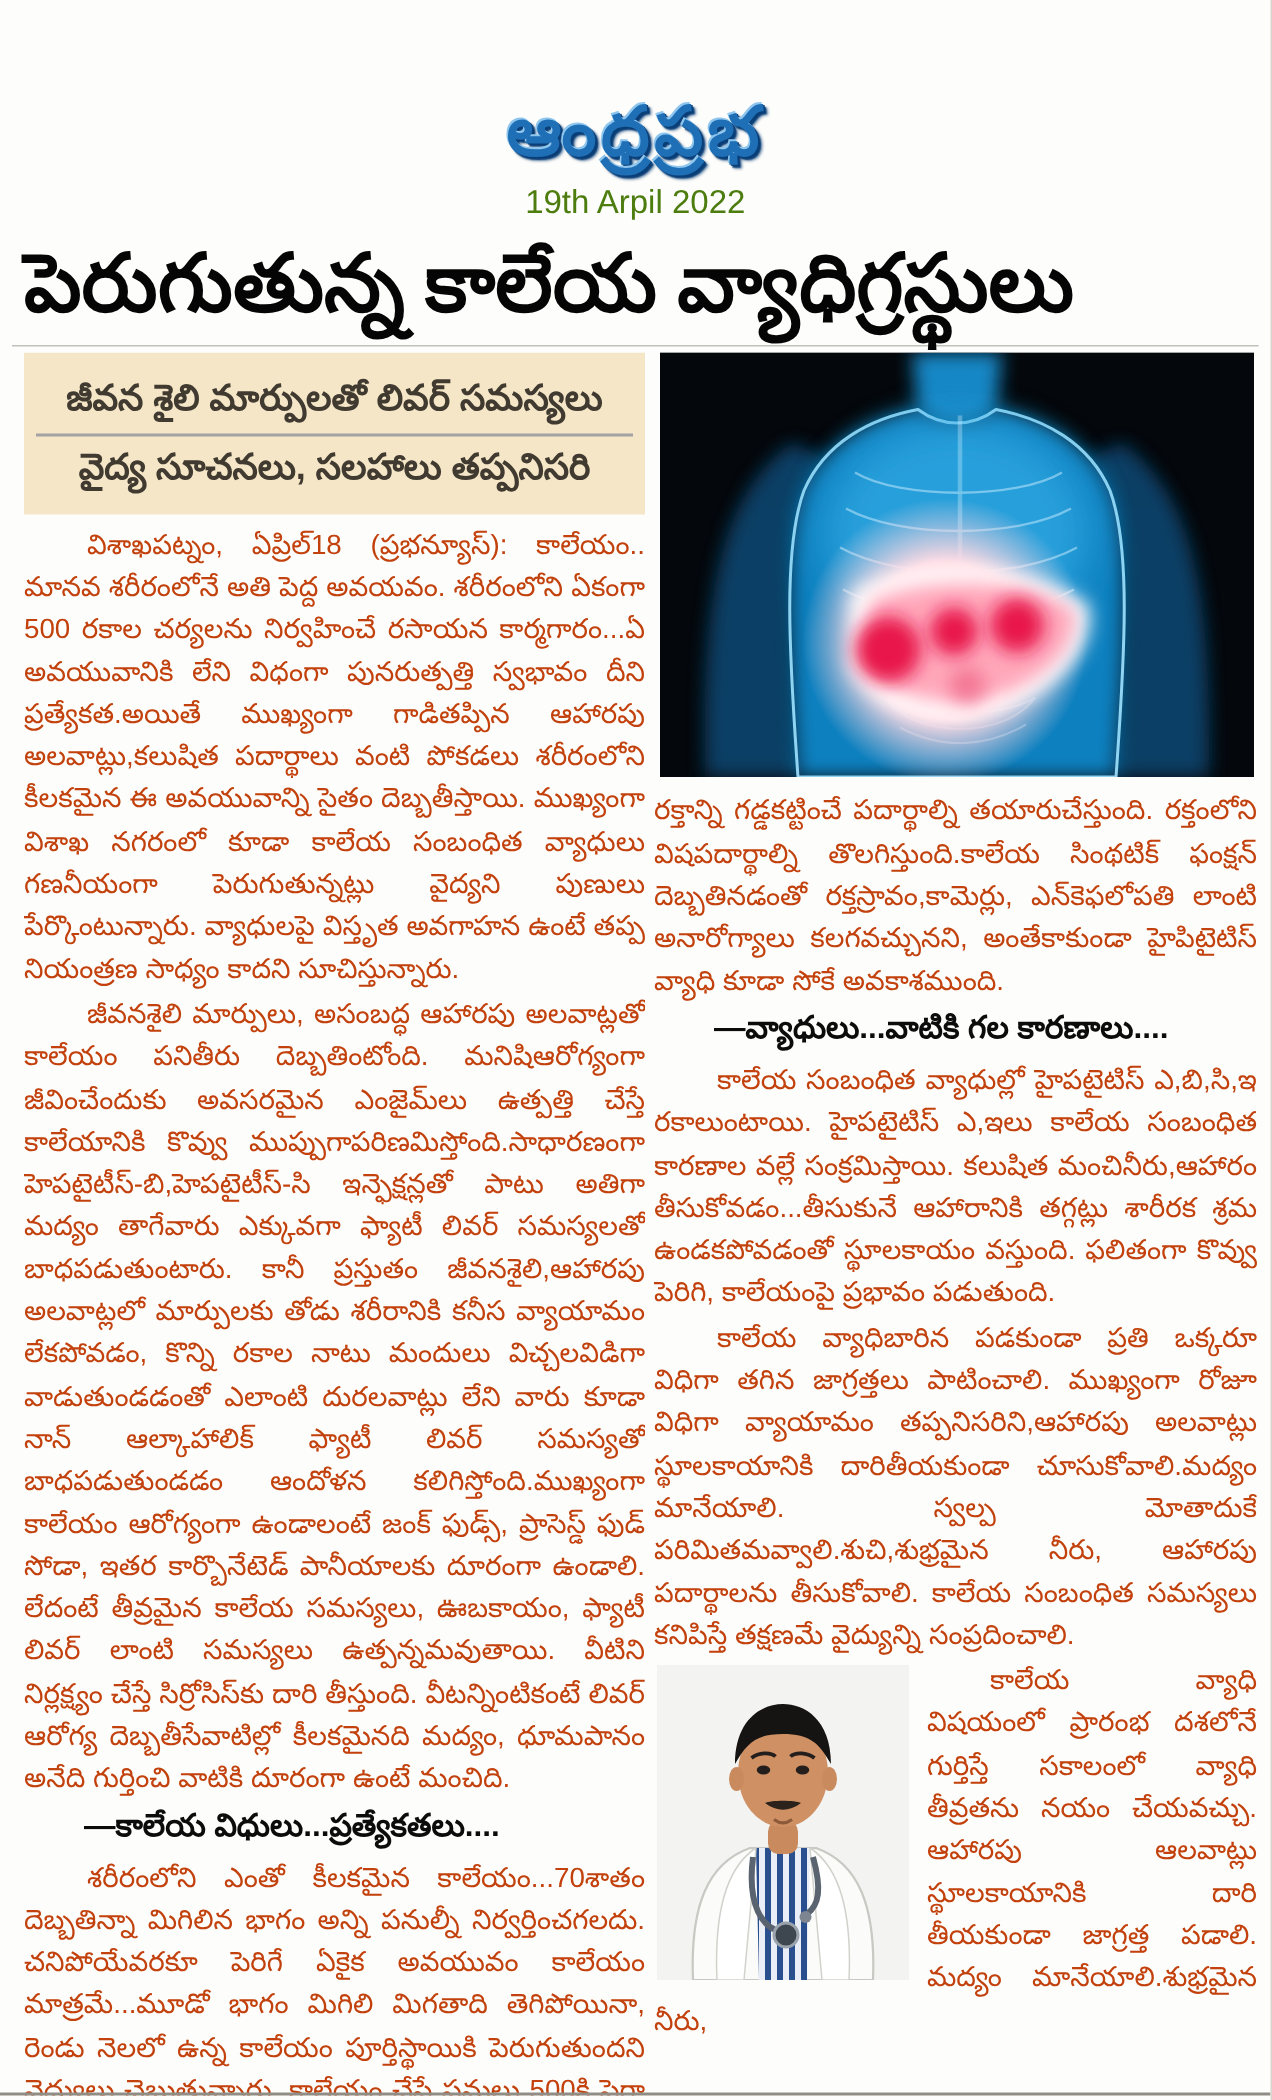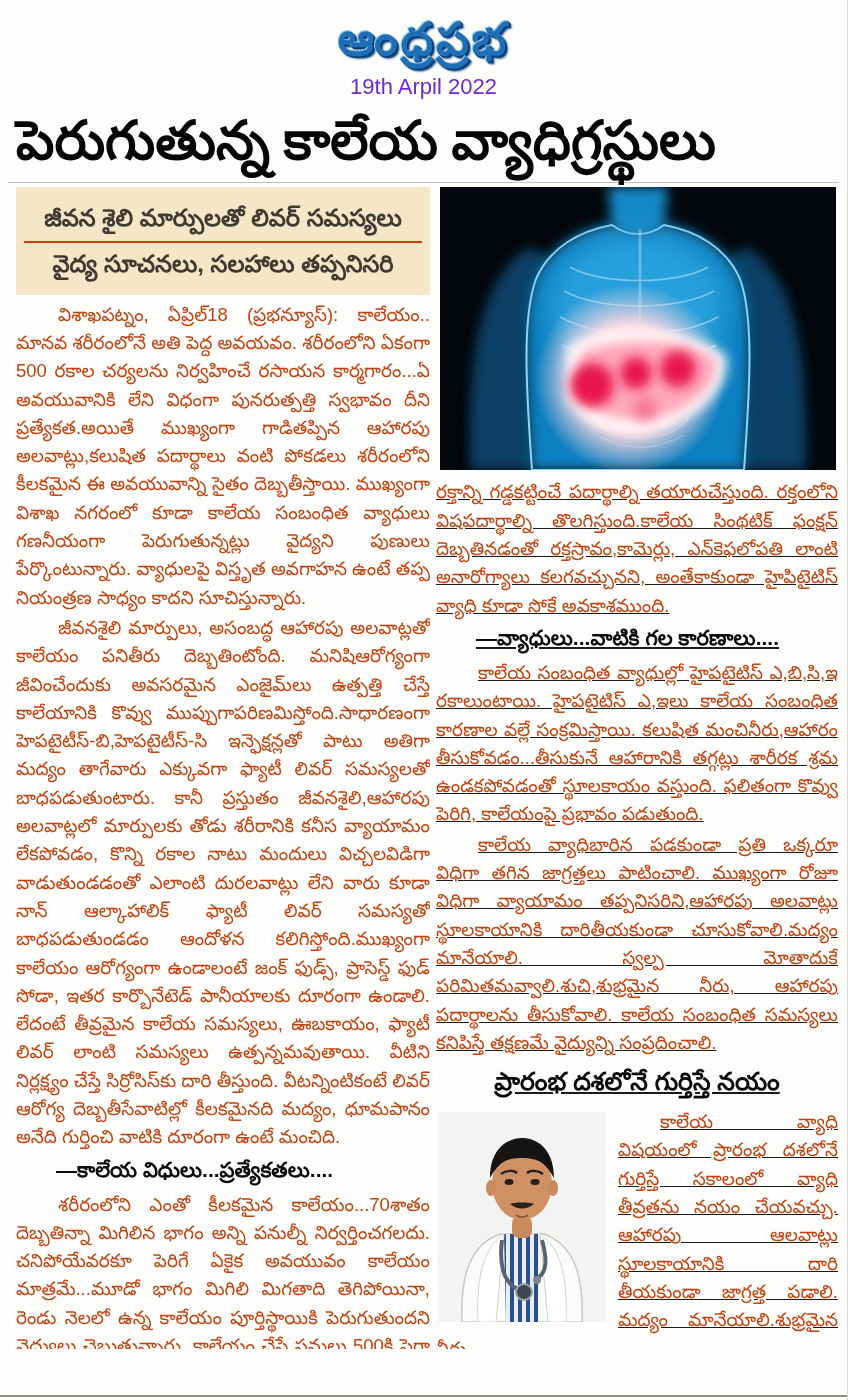--- a/index.html
+++ b/index.html
@@ -8,36 +8,36 @@
     width:848px;height:1400px;
     margin:0 auto;
     background:#fdfdfb;
     overflow:hidden;
     font-family:"Liberation Sans", sans-serif;
     color:#1a1a1a;
     box-sizing:border-box;
     border-right:1px solid #d8d5ce;
   }
   
-  .masthead{ text-align:center; padding-top:8px; }
+  .masthead{ text-align:center; padding-top:8px;margin-top:48px; }
   .logo{
     display:inline-block;
     font-size:46px; font-weight:bold; letter-spacing:3px;
     color:#1f6fb6;
     text-shadow:
       -1px -1px 0 #8ec6ee,
        1px  1px 0 #0a3e77,
        2px  2px 1px #0a3e77,
        3px  3px 2px rgba(10,62,119,.55);
     font-family:"Liberation Serif", serif;
     line-height:1.4;
   }
   .pub-date{
     text-align:center;
-    font-size:22px; color:#6d28d9;
+    font-size:22px; color:#4d7c0f;
     margin-top:2px; margin-bottom:10px;
     font-family:"Liberation Sans", sans-serif;
   }
   
   .headline{
     margin:8px 16px 0 16px;
     font-size:54px; line-height:1.15;
     font-weight:bold; color:#050505;
     text-align:left; letter-spacing:0px;
     font-family:"Liberation Serif", serif;
@@ -48,36 +48,36 @@
   }
   
   .columns{
     display:flex;
     padding:4px 12px 0 16px;
     gap:6px;
     height:1162px;
     overflow:hidden;
   }
   .col-left{ width:414px; flex:none; overflow:hidden; }
-  .col-right{ width:402px; flex:none; overflow:hidden;text-decoration:underline; }
+  .col-right{ width:402px; flex:none; overflow:hidden; }
 
   
   .subheads-box{
     background:#f4e6c7;
     padding:10px 8px 8px 8px;
     margin-bottom:6px;
   }
   .subhead-item{
     text-align:center;
     font-size:24px; font-weight:bold;
     color:#403a30;
     padding:7px 2px 9px 2px;
     line-height:1.15;
   }
-  .subhead-item + .subhead-item{ border-top:2px solid #c2410c; }
+  .subhead-item + .subhead-item{ border-top:2px solid #a3a3a3; }
 
   
   .body-para{
     margin:0 0 2px 0;
     font-size:18.5px; line-height:1.53;
     text-align:justify;
     text-indent:42px;
     color:#c2410c;
   }
   .section-head{
@@ -193,21 +193,20 @@
         <circle cx="196" cy="186" r="16" fill="#e8174b" filter="url(#blurMed)"></circle>
         <circle cx="238" cy="182" r="18" fill="#e8174b" filter="url(#blurMed)"></circle>
         <circle cx="205" cy="222" r="12" fill="#f06a8c" filter="url(#blurMed)" opacity="0.8"></circle>
       </svg>
 
       <p class="body-para" style="text-indent:0">రక్తాన్ని గడ్డకట్టించే పదార్థాల్ని తయారుచేస్తుంది. రక్తంలోని విషపదార్థాల్ని తొలగిస్తుంది.కాలేయ సింథటిక్ ఫంక్షన్ దెబ్బతినడంతో రక్తస్రావం,కామెర్లు, ఎన్‌కెఫలోపతి లాంటి అనారోగ్యాలు కలగవచ్చునని, అంతేకాకుండా హైపిటైటిస్ వ్యాధి కూడా సోకే అవకాశముంది.</p>
       <h3 class="section-head">—వ్యాధులు...వాటికి గల కారణాలు....</h3>
       <p class="body-para">కాలేయ సంబంధిత వ్యాధుల్లో హైపటైటిస్ ఎ,బి,సి,ఇ రకాలుంటాయి. హైపటైటిస్ ఎ,ఇలు కాలేయ సంబంధిత కారణాల వల్లే సంక్రమిస్తాయి. కలుషిత మంచినీరు,ఆహారం తీసుకోవడం...తీసుకునే ఆహారానికి తగ్గట్లు శారీరక శ్రమ ఉండకపోవడంతో స్థూలకాయం వస్తుంది. ఫలితంగా కొవ్వు పెరిగి, కాలేయంపై ప్రభావం పడుతుంది.</p>
       <p class="body-para">కాలేయ వ్యాధిబారిన పడకుండా ప్రతి ఒక్కరూ విధిగా తగిన జాగ్రత్తలు పాటించాలి. ముఖ్యంగా రోజూ విధిగా వ్యాయామం తప్పనిసరిని,ఆహారపు అలవాట్లు స్థూలకాయానికి దారితీయకుండా చూసుకోవాలి.మద్యం మానేయాలి. స్వల్ప మోతాదుకే పరిమితమవ్వాలి.శుచి,శుభ్రమైన నీరు, ఆహారపు పదార్థాలను తీసుకోవాలి. కాలేయ సంబంధిత సమస్యలు కనిపిస్తే తక్షణమే వైద్యున్ని సంప్రదించాలి.</p>
 
-      <h2 class="center-head">ప్రారంభ దశలోనే గుర్తిస్తే నయం</h2>
 
       <div class="early-block">
 
         <svg class="doctor-photo" viewBox="0 0 168 210" xmlns="http://www.w3.org/2000/svg">
           <rect width="168" height="210" fill="#f3f3f1"></rect>
 
           <path d="M24,210 C22,160 34,132 62,122 L106,122 C134,132 146,160 144,210 Z" fill="#fbfbfa" stroke="#c9c9c4" stroke-width="1.5"></path>
 
           <defs>
             <linearGradient id="stripes" x1="0" y1="0" x2="1" y2="0" spreadMethod="repeat" gradientUnits="userSpaceOnUse" gradientTransform="scale(8,1)">

